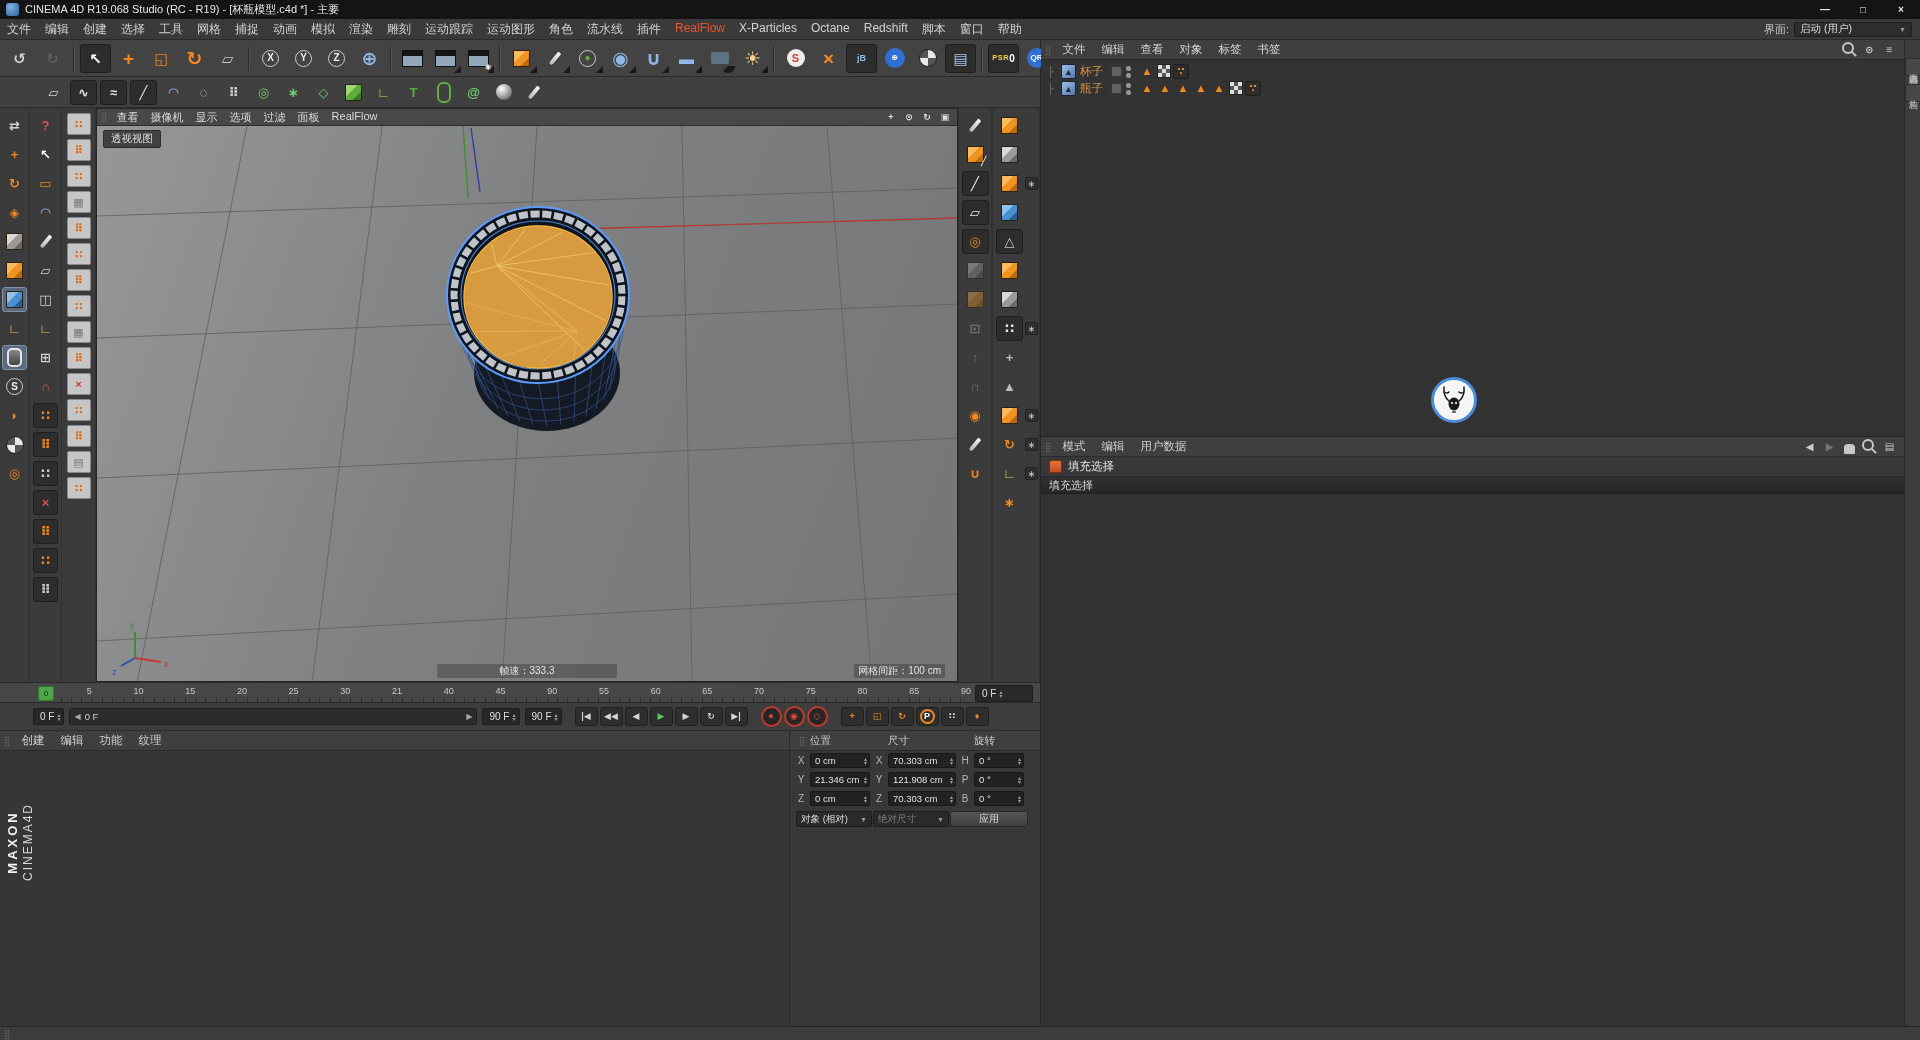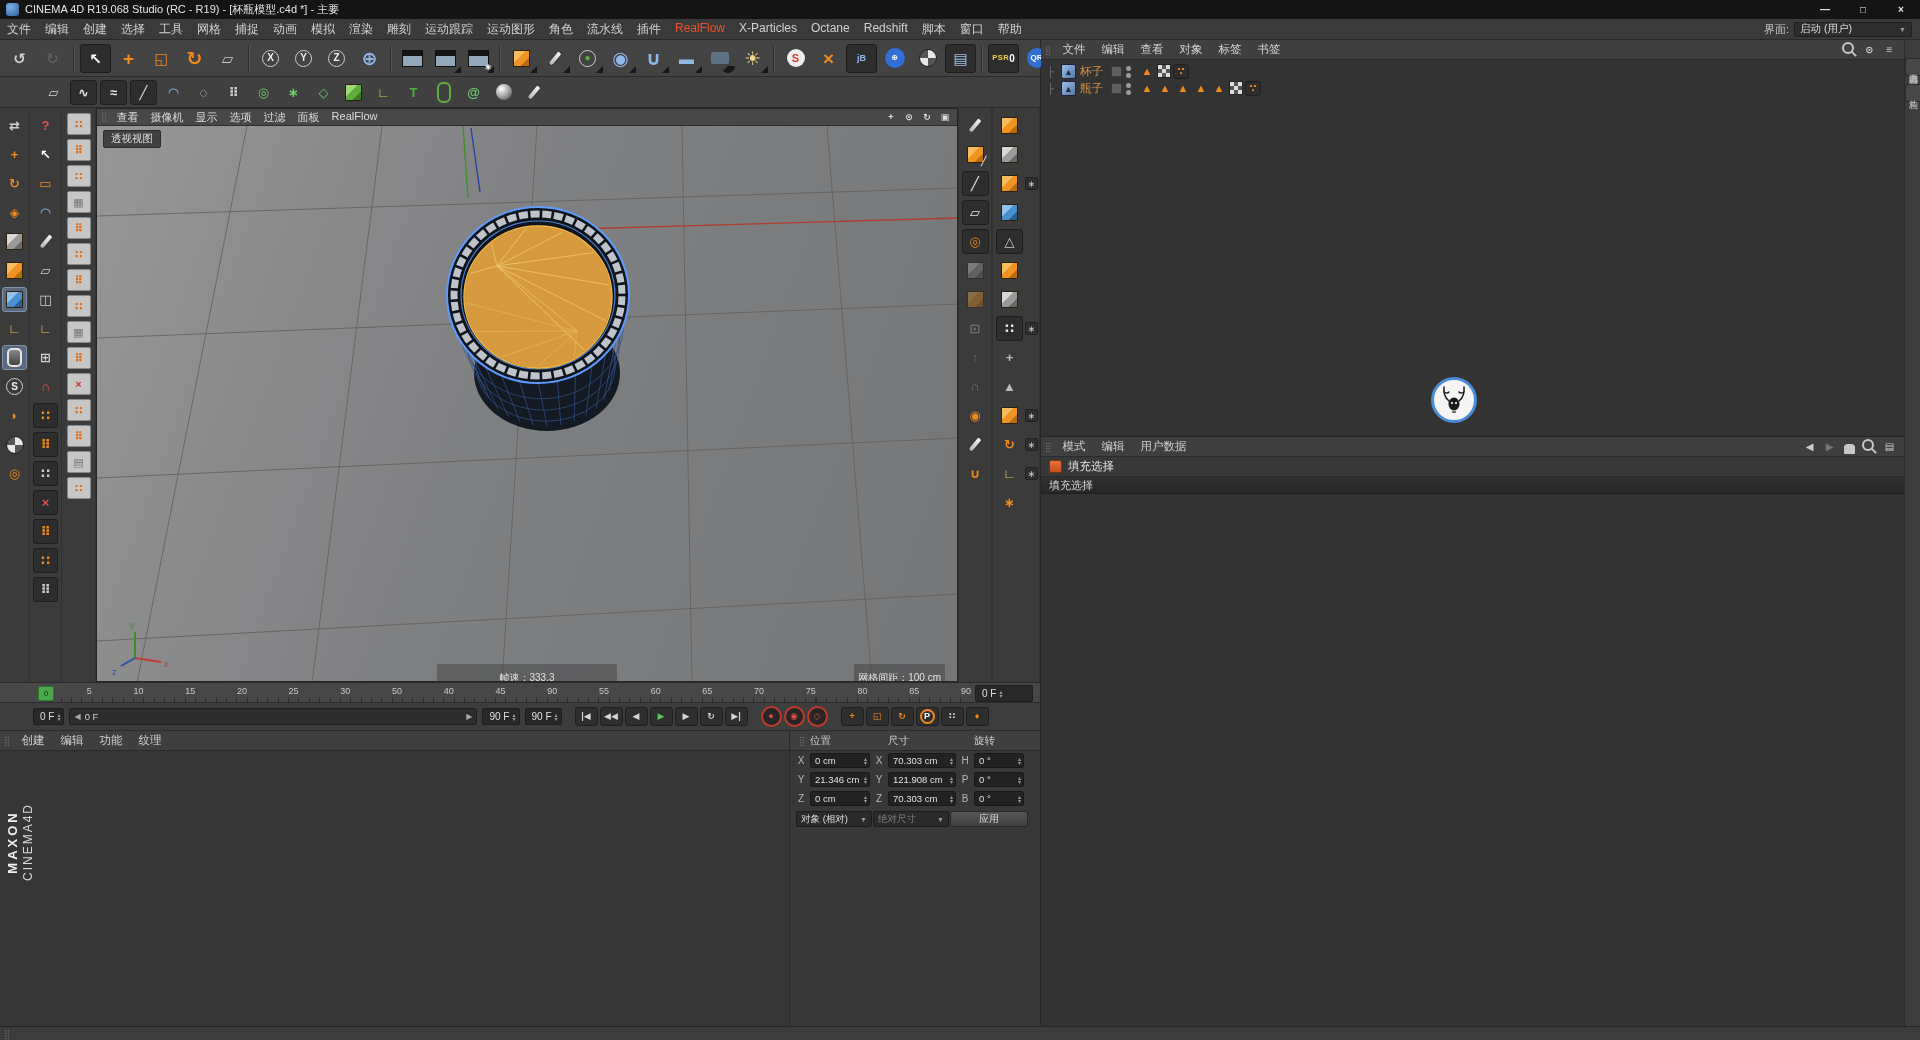--- a/index.html
+++ b/index.html
@@ -86,21 +86,21 @@
 
 #viewport{width:862px;display:flex;flex-direction:column;border:1px solid #252525;flex:0 0 auto}
 #vpbar{height:17px;background:#484848;border-bottom:1px solid #2e2e2e;display:flex;align-items:center;font-size:11px}
 #vpbar .menus span{padding:0 6px;font-size:11px;color:#dadada}
 .grip{color:#6d6d6d;font-size:9px;padding:0 4px;letter-spacing:-1px}
 #vpmini{margin-left:auto;display:flex;gap:2px;padding-right:4px}
 #vpmini .ic{width:16px;height:14px;font-size:9px}
 #vpcanvas{position:relative;flex:1;background:linear-gradient(110deg,#979797,#7f8082 45%,#757677);overflow:hidden}
 #vp-svg{position:absolute;inset:0}
 #vplabel{position:absolute;top:4px;left:6px;background:rgba(58,58,58,.92);border:1px solid #2c2c2c;color:#ddd;font-size:10.5px;padding:1px 7px;border-radius:2px}
-.hud{position:absolute;font-size:10px;color:#e2e2e2;background:rgba(40,40,40,.35);padding:7px 4px;border-radius:2px}
+.hud{position:absolute;font-size:10px;color:#e2e2e2;background:rgba(40,40,40,.35);padding:0 4px;border-radius:2px}
 #vpfps{left:340px;top:538px;width:180px;text-align:center}
 #vpgrid{right:12px;top:538px}
 
 
 #ruler{position:relative;height:21px;background:#474747;border-top:1px solid #2b2b2b;border-bottom:1px solid #2b2b2b;flex:0 0 auto}
 #marker{position:absolute;left:38px;top:3px;width:16px;height:15px;background:#4ca64c;border:1px solid #2d7a2d;border-radius:2px;font-size:8px;color:#0b2f0b;display:flex;align-items:center;justify-content:center}
 .ruler-nums{position:absolute;left:40px;width:931px;top:3px;display:flex;justify-content:space-between}
 .rnum{font-size:9px;color:#c8c8c8}
 .ticks{position:absolute;left:40px;width:931px;bottom:0;height:5px;background:repeating-linear-gradient(90deg,#303030 0 1px,transparent 1px 10.34px)}
 .framebox{height:17px;background:#282828;border:1px solid #1d1d1d;border-radius:2px;display:flex;align-items:center;gap:3px;padding:0 3px 0 6px;font-size:10px;color:#e0e0e0;flex:0 0 auto}
@@ -707,21 +707,21 @@
       <div id="ruler">
         <div class="ticks"></div>
         <div class="ruler-nums">
             <span class="rnum">0</span>
             <span class="rnum">5</span>
             <span class="rnum">10</span>
             <span class="rnum">15</span>
             <span class="rnum">20</span>
             <span class="rnum">25</span>
             <span class="rnum">30</span>
-            <span class="rnum">50</span>
+            <span class="rnum">21</span>
             <span class="rnum">40</span>
             <span class="rnum">45</span>
             <span class="rnum">90</span>
             <span class="rnum">55</span>
             <span class="rnum">60</span>
             <span class="rnum">65</span>
             <span class="rnum">70</span>
             <span class="rnum">75</span>
             <span class="rnum">80</span>
             <span class="rnum">85</span>

